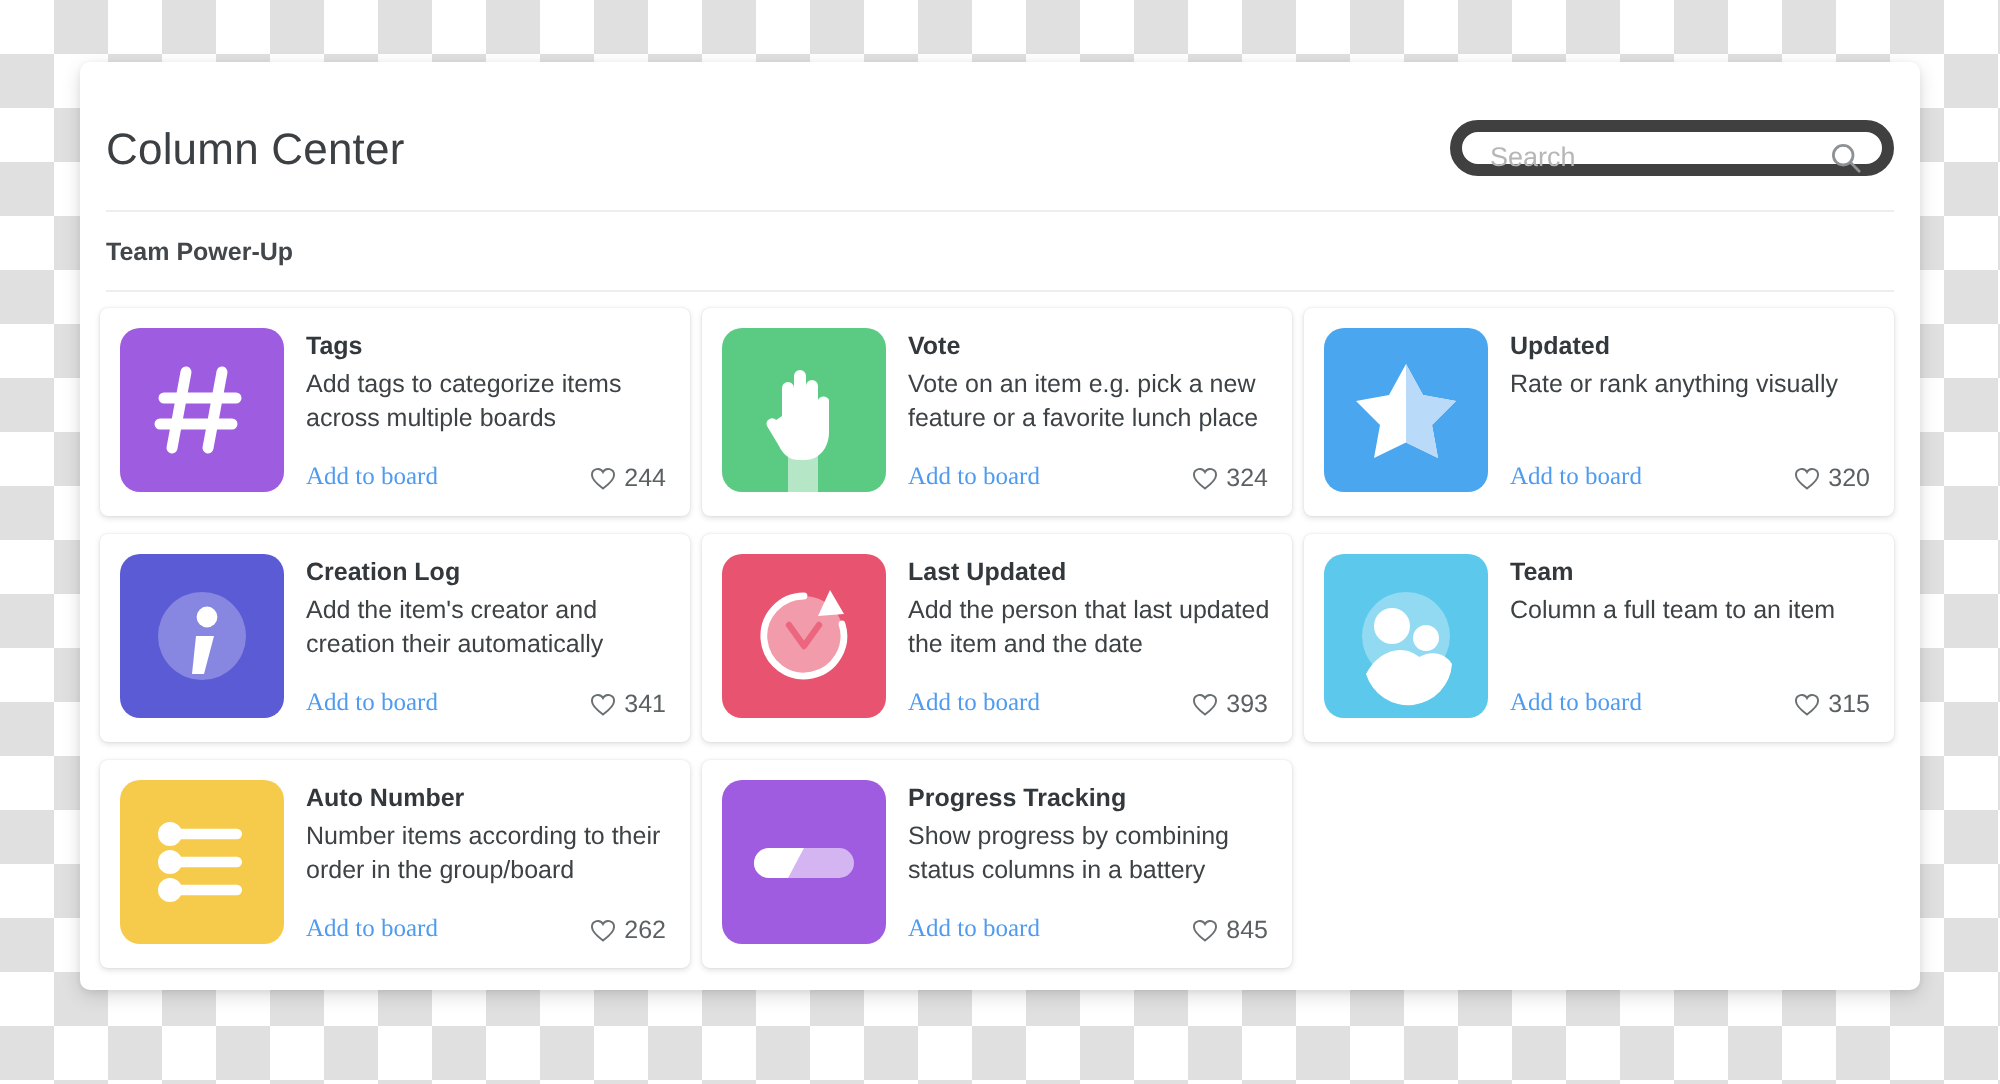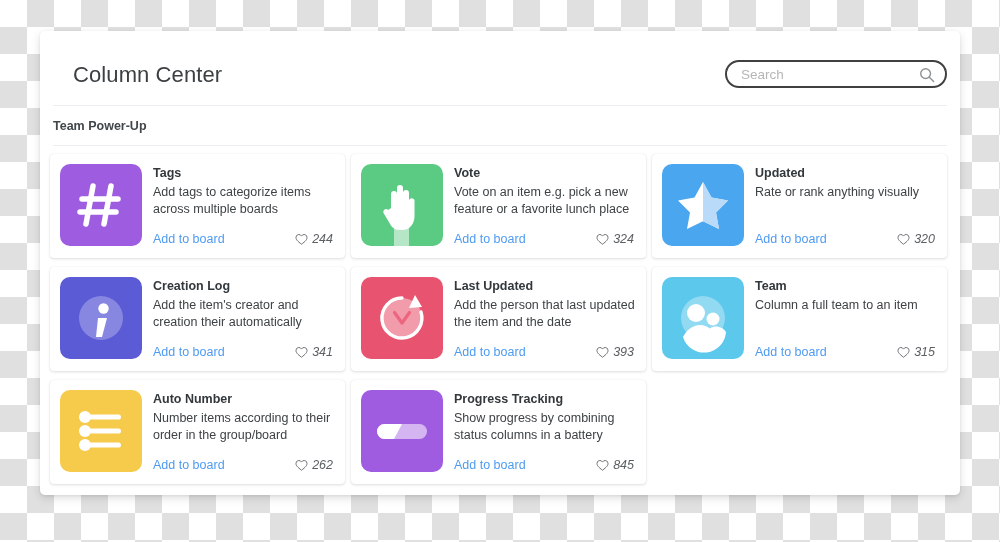--- a/index.html
+++ b/index.html
@@ -31,39 +31,38 @@
     box-shadow: 0 3px 10px rgba(0,0,0,0.13), 0 1px 3px rgba(0,0,0,0.07);
     box-sizing: border-box;
   }
 
   
   #header {
     position: relative;
     height: 74px;
     padding: 0 13px 0 13px;
     box-sizing: border-box;
-    margin-left: 20px;
   }
   #page-title {
     position: absolute;
     left: 13px;
     top: 31px;
     font-size: 22px;
     color: #3c4043;
     font-weight: 400;
     letter-spacing: .1px;
     white-space: nowrap;
   }
   #search-box {
     position: absolute;
     right: 13px;
     top: 29px;
     width: 222px;
     height: 28px;
-    border: 2px solid #404040;
+    border: 6px solid #404040;
     border-radius: 14px;
     box-sizing: border-box;
     background: #fff;
   }
   #search-input {
     position: absolute;
     left: 14px;
     top: 0;
     height: 26px;
     line-height: 26px;
@@ -152,30 +151,30 @@
     bottom: 2px;
     display: flex;
     align-items: center;
     justify-content: space-between;
   }
   .add-link {
     font-size: 12.5px;
     color: #4e9bf0;
     cursor: pointer;
     white-space: nowrap;
+    font-family: Liberation Serif, serif;
   }
   .likes {
     font-size: 12.5px;
     color: #5b6063;
     display: flex;
-    align-items: center;
+    align-items: flex-end;
     gap: 4px;
     padding-right: 2px;
     white-space: nowrap;
-    font-style: italic;
   }
   .heart-icon { width: 13px; height: 13px; display: block; }
   .card.empty { box-shadow: none; background: transparent; }
 </style>
 </head>
 <body>
 
 <div id="panel">
 
   <div id="header">

